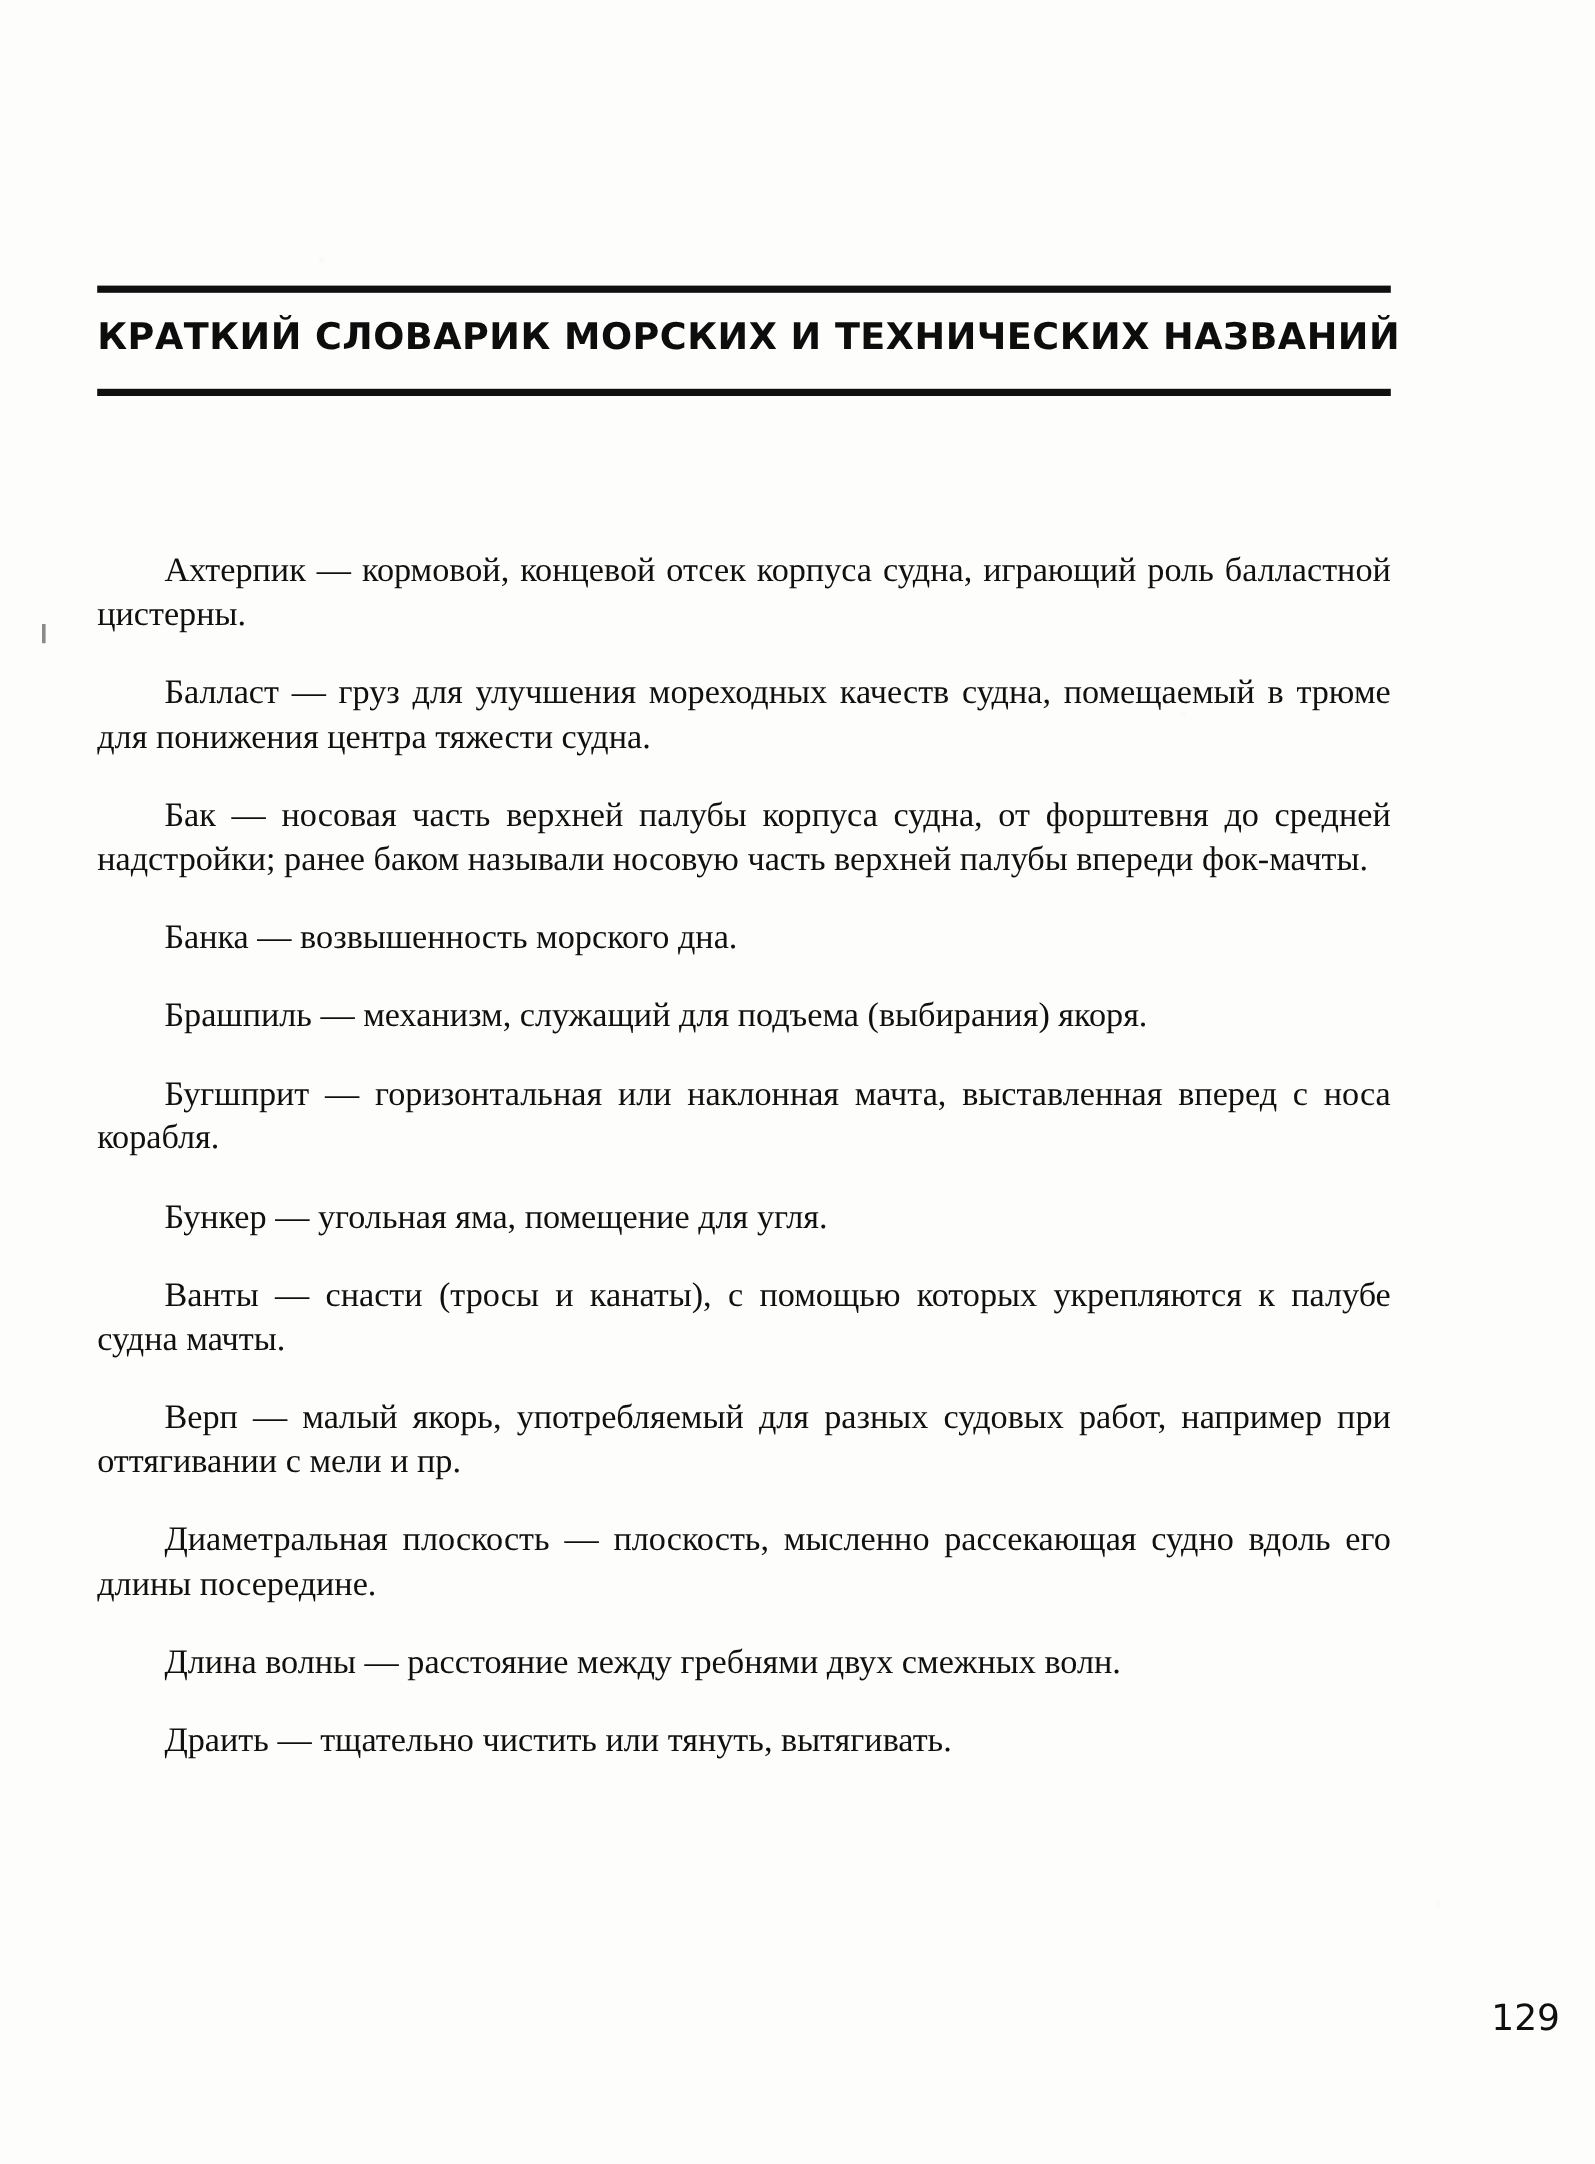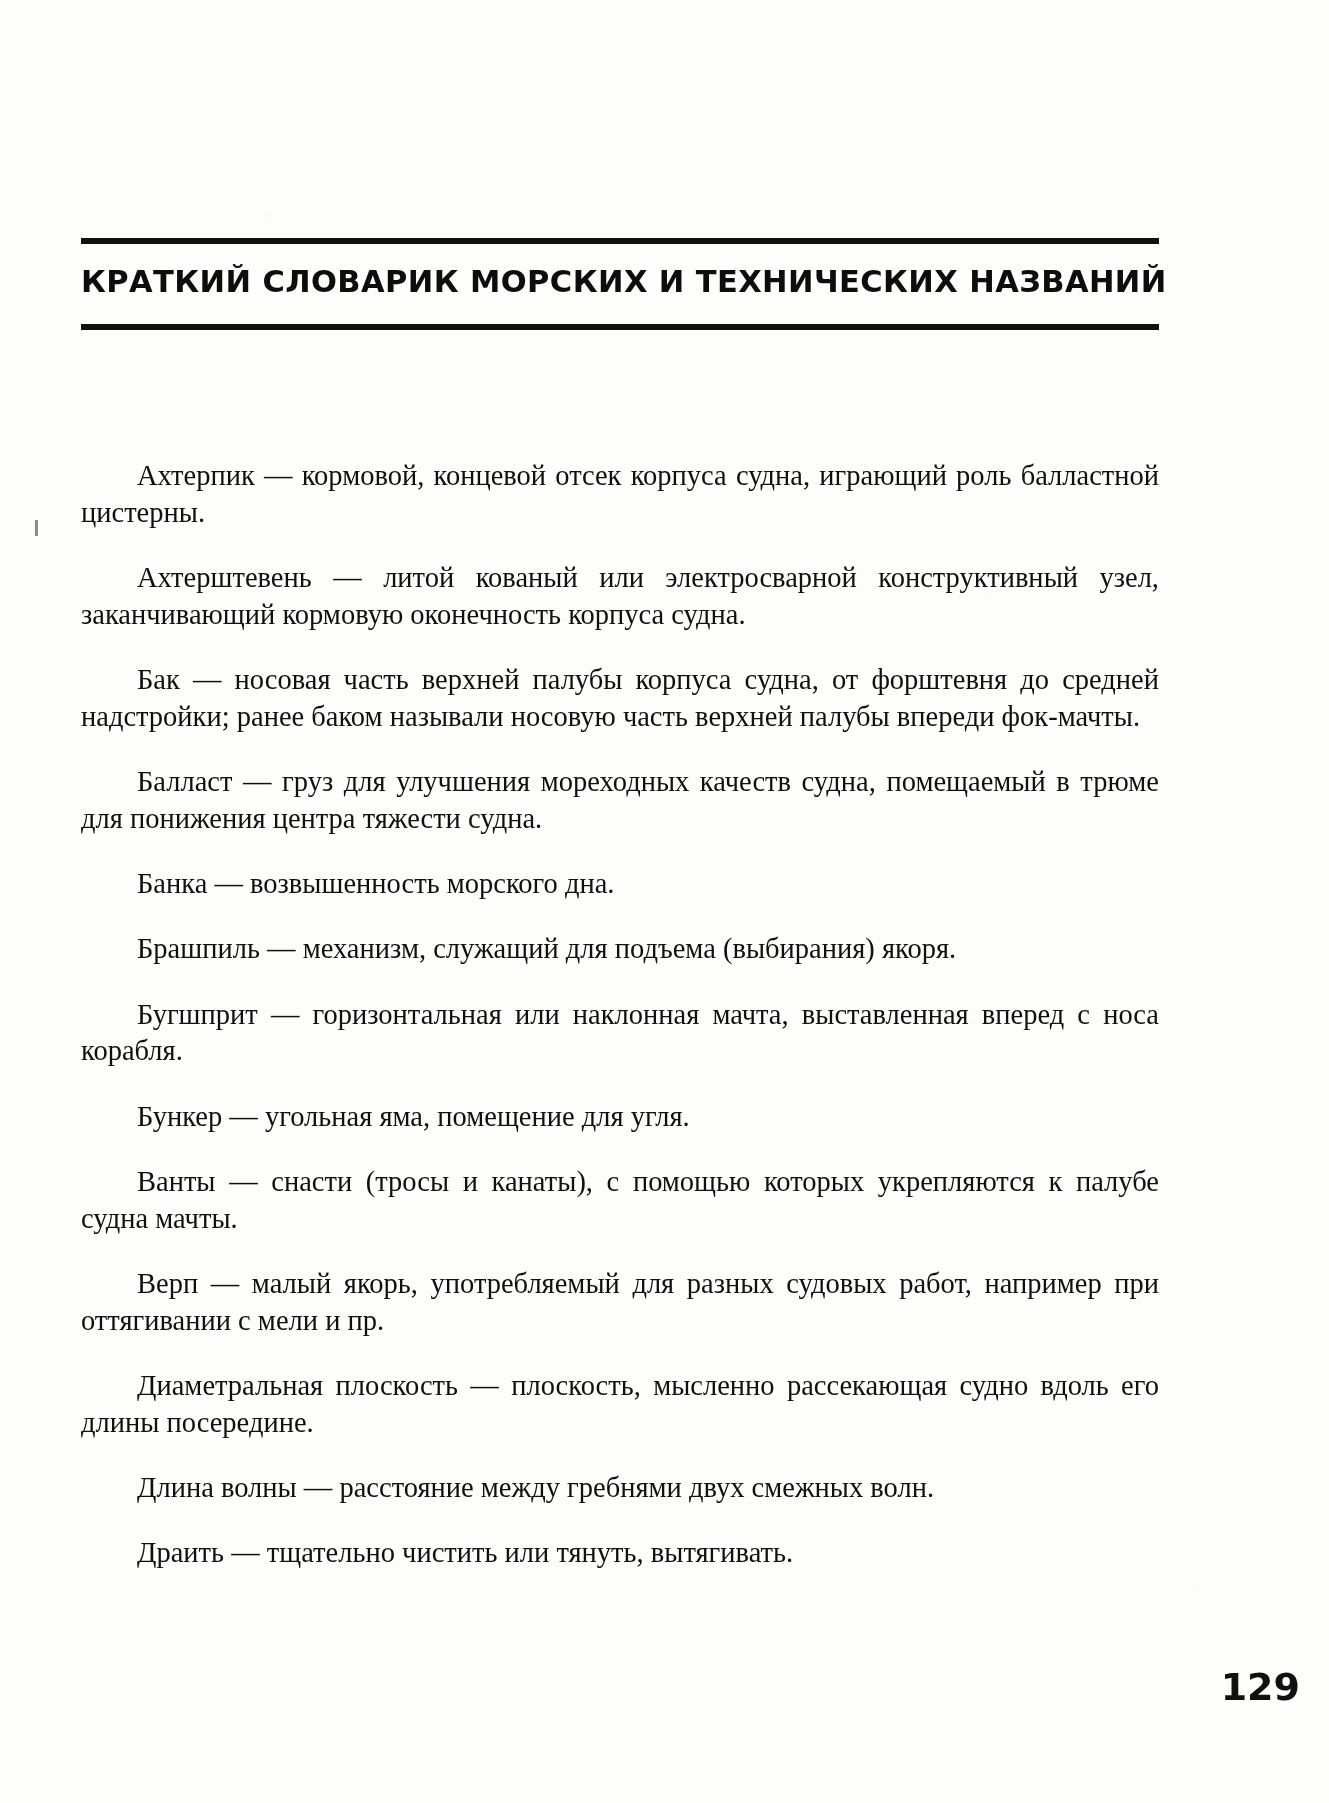--- a/index.html
+++ b/index.html
@@ -70,22 +70,22 @@
     text-indent: 56px;
   }
   .entry .term {
     font-weight: normal;
   }
   .page-number {
     position: absolute;
     right: 58px;
     top: 1665px;
     font-family: "DejaVu Sans", sans-serif;
-    font-weight: bold;
-    font-size: 38px;
+    font-weight: normal;
+    font-size: 30px;
     color: #101010;
   }
   .edge-mark {
     position: absolute;
     left: 6px;
     top: 520px;
     width: 3px;
     height: 16px;
     background: rgba(0,0,0,0.45);
   }
@@ -104,30 +104,27 @@
     <div class="title">КРАТКИЙ СЛОВАРИК МОРСКИХ И ТЕХНИЧЕСКИХ НАЗВАНИЙ</div>
 
     <div class="rule-bottom"></div>
 
     <div class="entries">
 
       <p class="entry">
         <span class="term">Ахтерпик</span><span class="def"> — кормовой, концевой отсек корпуса судна, играющий роль балластной цистерны.</span>
       </p>
 
+
       <p class="entry">
-        <span class="term">Ахтерштевень</span><span class="def"> — литой кованый или электросварной конструктивный узел, заканчивающий кормовую оконечность корпуса судна.</span>
+        <span class="term">Балласт</span><span class="def"> — груз для улучшения мореходных качеств судна, помещаемый в трюме для понижения центра тяжести судна.</span>
       </p>
 
       <p class="entry">
         <span class="term">Бак</span><span class="def"> — носовая часть верхней палубы корпуса судна, от форштевня до средней надстройки; ранее баком называли носовую часть верхней палубы впереди фок-мачты.</span>
-      </p>
-
-      <p class="entry">
-        <span class="term">Балласт</span><span class="def"> — груз для улучшения мореходных качеств судна, помещаемый в трюме для понижения центра тяжести судна.</span>
       </p>
 
       <p class="entry">
         <span class="term">Банка</span><span class="def"> — возвышенность морского дна.</span>
       </p>
 
       <p class="entry">
         <span class="term">Брашпиль</span><span class="def"> — механизм, служащий для подъема (выбирания) якоря.</span>
       </p>
 

